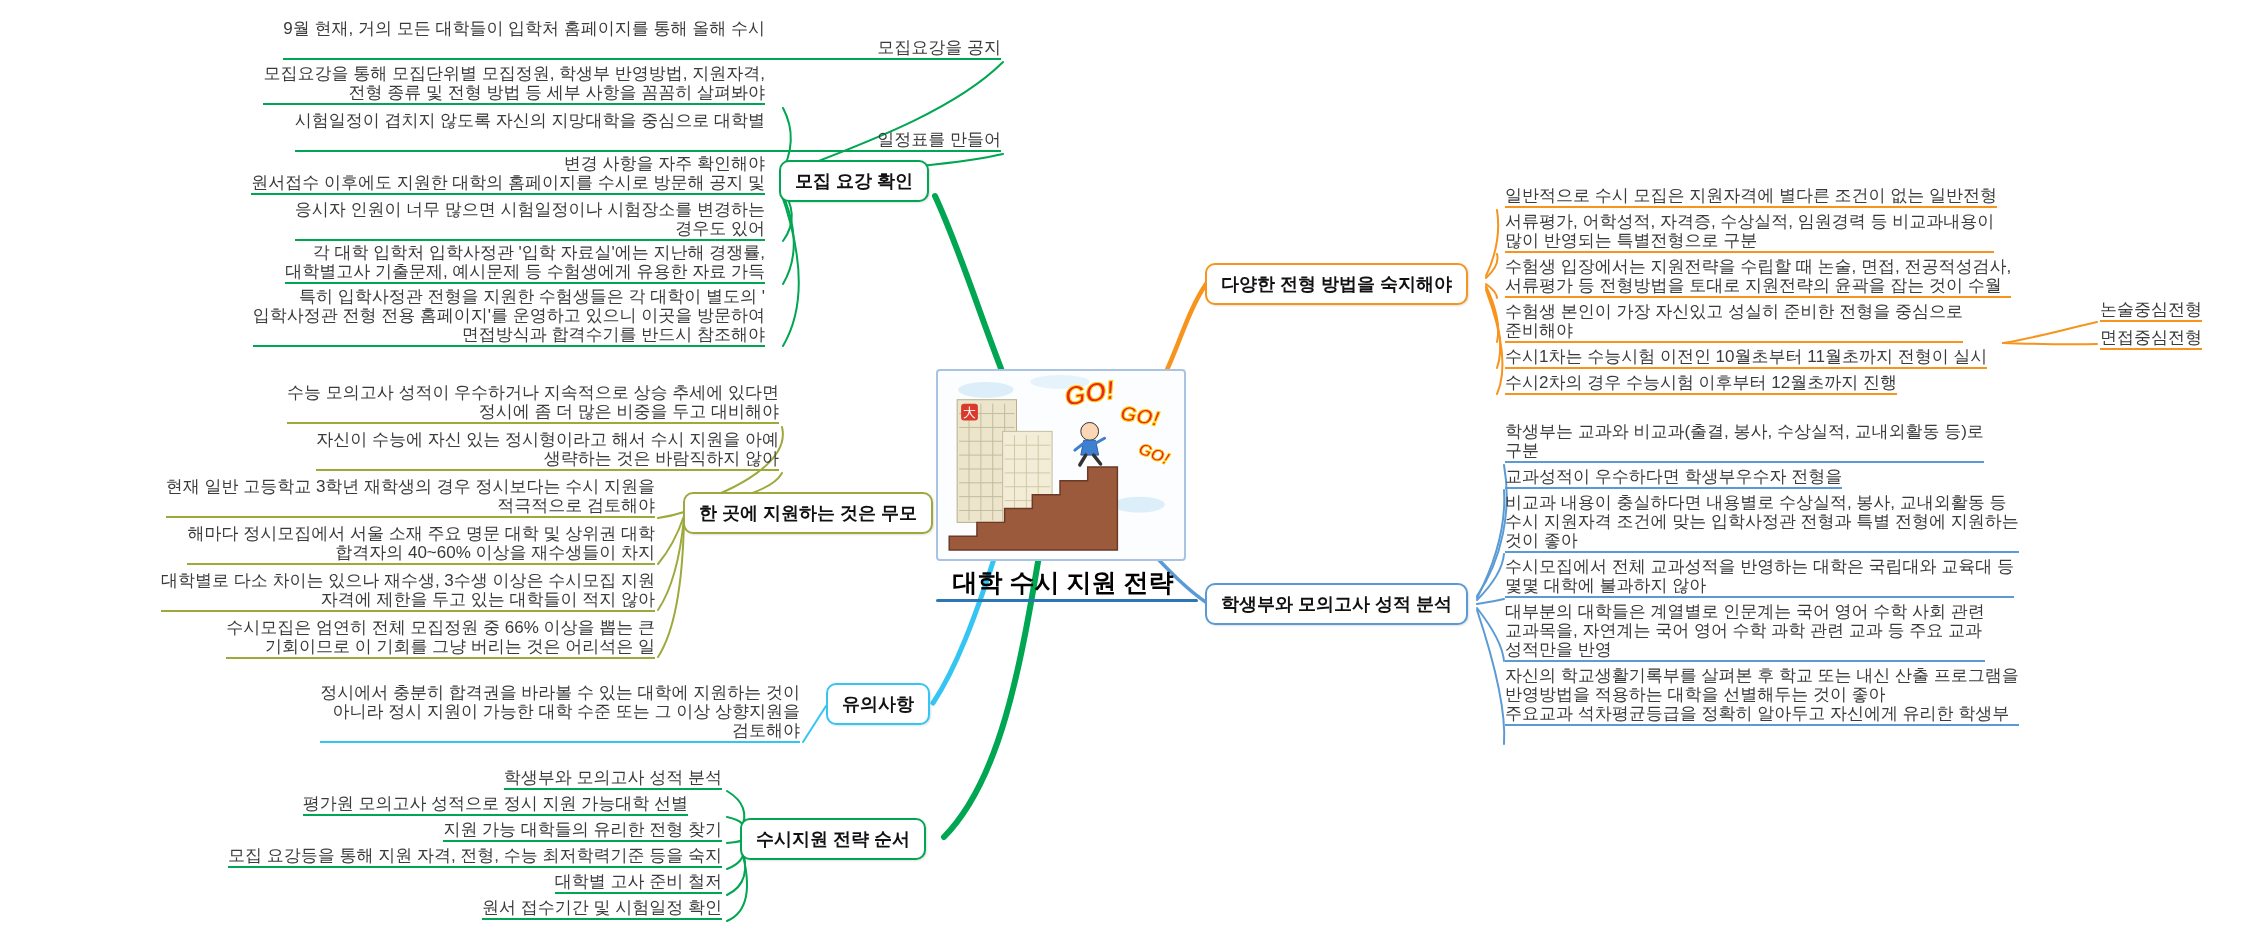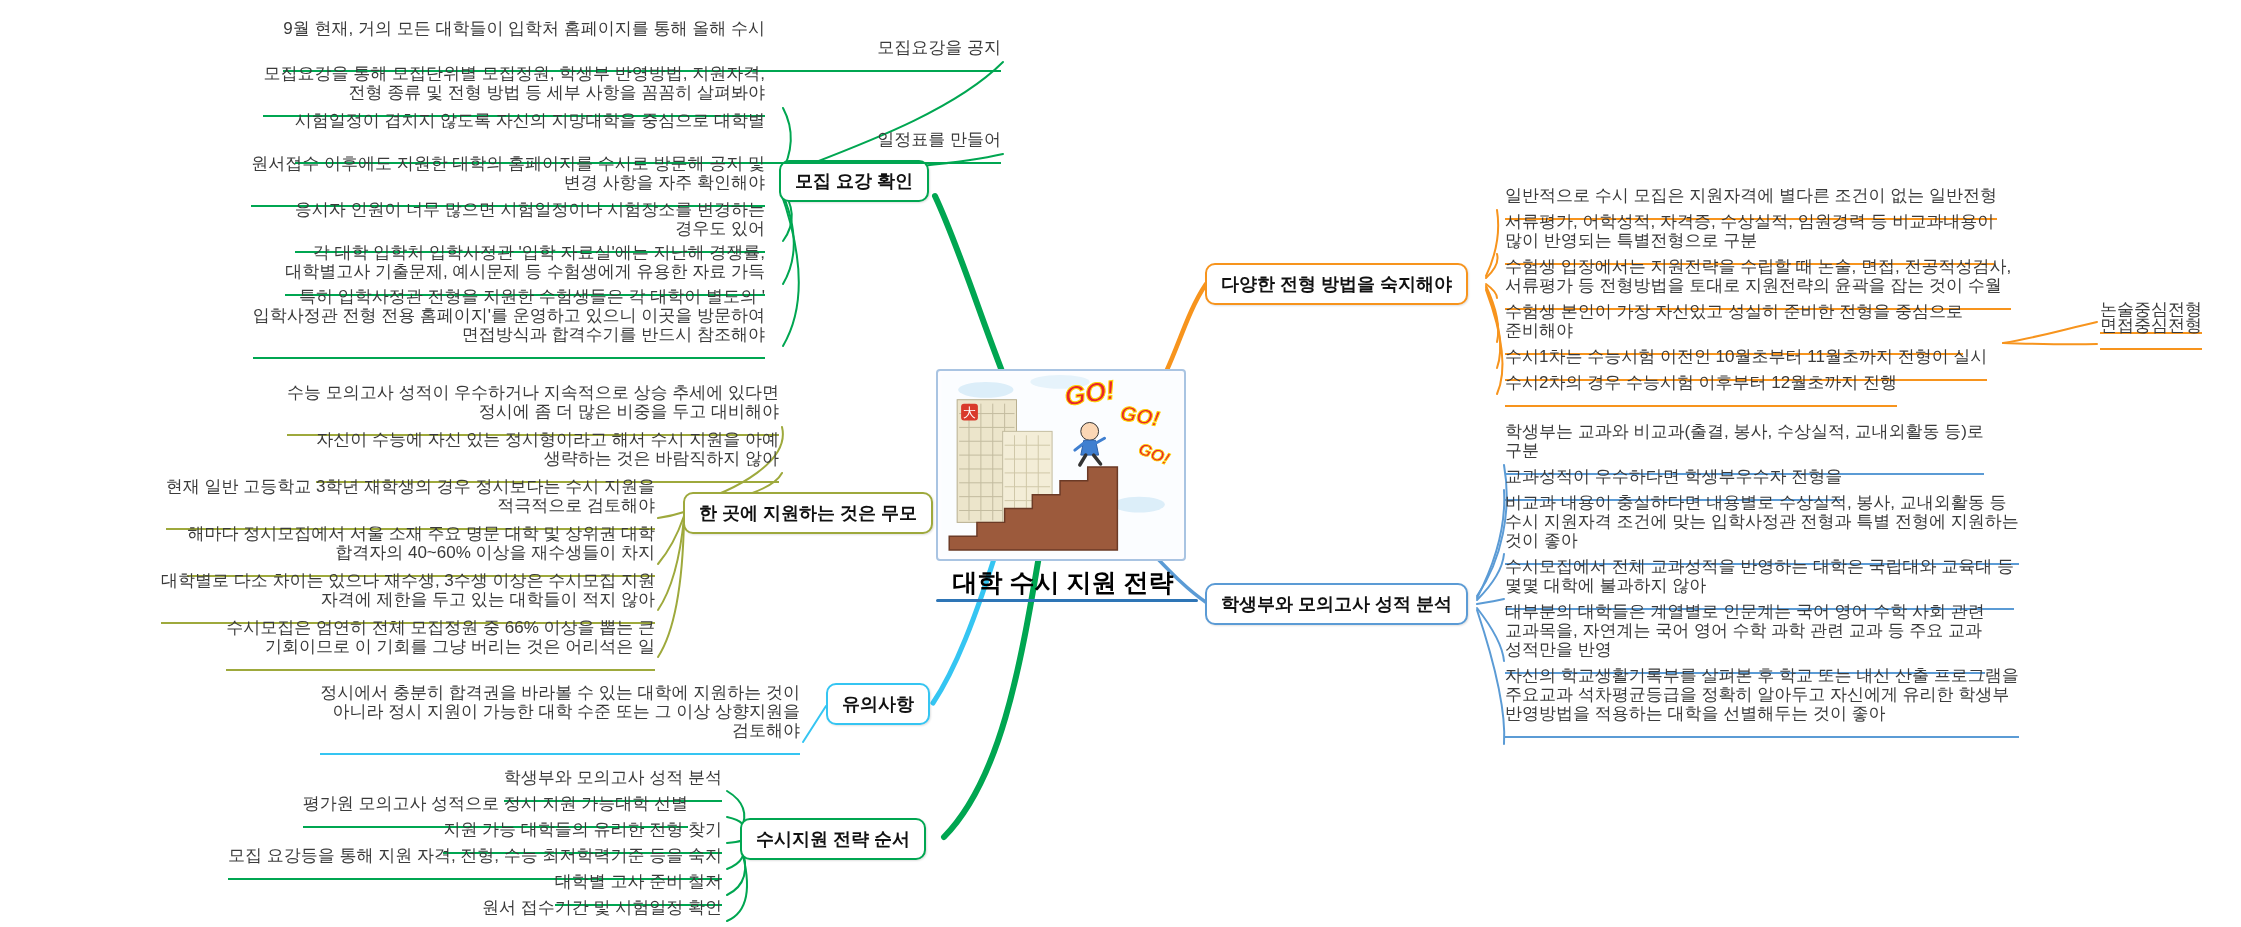--- a/index.html
+++ b/index.html
@@ -11,21 +11,21 @@
     overflow:hidden;
   }
   #curves { position:absolute; left:0; top:0; width:2241px; height:927px; }
   #curves path { fill:none; stroke-linecap:round; }
   .leaf {
     position:absolute;
     font-size:17px;
     line-height:19px;
     color:#3a3a3a;
     border-bottom:2px solid #999;
-    padding-bottom:13px;
+    padding-bottom:1px;
     white-space:nowrap;
   }
   .leaf.left  { text-align:right; }
   .leaf.right { text-align:left; }
   .leaf .ln { display:block; }
   .topic {
     position:absolute;
     font-size:18px;
     font-weight:bold;
     color:#111;
@@ -154,22 +154,22 @@
 </div>
 <div class="leaf left" style="right: 1476px; top: 64px; border-color: rgb(0, 166, 81);">
   <span class="ln">모집요강을 통해 모집단위별 모집정원, 학생부 반영방법, 지원자격,</span>
   <span class="ln">전형 종류 및 전형 방법 등 세부 사항을 꼼꼼히 살펴봐야</span>
 </div>
 <div class="leaf left" style="right: 1240px; top: 111px; border-color: rgb(0, 166, 81);">
   <span class="ln" style="margin-right:236px;">시험일정이 겹치지 않도록 자신의 지망대학을 중심으로 대학별</span>
   <span class="ln">일정표를 만들어</span>
 </div>
 <div class="leaf left" style="right: 1476px; top: 154px; border-color: rgb(0, 166, 81);">
+  <span class="ln">변경 사항을 자주 확인해야</span>
   <span class="ln">원서접수 이후에도 지원한 대학의 홈페이지를 수시로 방문해 공지 및</span>
-  <span class="ln">변경 사항을 자주 확인해야</span>
 </div>
 <div class="leaf left" style="right: 1476px; top: 200px; border-color: rgb(0, 166, 81);">
   <span class="ln">응시자 인원이 너무 많으면 시험일정이나 시험장소를 변경하는</span>
   <span class="ln">경우도 있어</span>
 </div>
 <div class="leaf left" style="right: 1476px; top: 243px; border-color: rgb(0, 166, 81);">
   <span class="ln">각 대학 입학처 입학사정관 '입학 자료실'에는 지난해 경쟁률,</span>
   <span class="ln">대학별고사 기출문제, 예시문제 등 수험생에게 유용한 자료 가득</span>
 </div>
 <div class="leaf left" style="right: 1476px; top: 287px; border-color: rgb(0, 166, 81);">
@@ -195,21 +195,21 @@
 </div>
 <div class="leaf right" style="left: 1505px; top: 347px; border-color: rgb(247, 148, 29);">
   <span class="ln">수시1차는 수능시험 이전인 10월초부터 11월초까지 전형이 실시</span>
 </div>
 <div class="leaf right" style="left: 1505px; top: 373px; border-color: rgb(247, 148, 29);">
   <span class="ln">수시2차의 경우 수능시험 이후부터 12월초까지 진행</span>
 </div>
 <div class="leaf right" style="left: 2100px; top: 300px; border-color: rgb(247, 148, 29);">
   <span class="ln">논술중심전형</span>
 </div>
-<div class="leaf right" style="left: 2100px; top: 316px; border-color: rgb(247, 148, 29);">
+<div class="leaf right" style="left: 2100px; top: 328px; border-color: rgb(247, 148, 29);">
   <span class="ln">면접중심전형</span>
 </div>
 
 <div class="leaf left" style="right: 1462px; top: 383px; border-color: rgb(158, 169, 60);">
   <span class="ln">수능 모의고사 성적이 우수하거나 지속적으로 상승 추세에 있다면</span>
   <span class="ln">정시에 좀 더 많은 비중을 두고 대비해야</span>
 </div>
 <div class="leaf left" style="right: 1462px; top: 430px; border-color: rgb(158, 169, 60);">
   <span class="ln">자신이 수능에 자신 있는 정시형이라고 해서 수시 지원을 아예</span>
   <span class="ln">생략하는 것은 바람직하지 않아</span>
@@ -247,22 +247,22 @@
   <span class="ln">수시모집에서 전체 교과성적을 반영하는 대학은 국립대와 교육대 등</span>
   <span class="ln">몇몇 대학에 불과하지 않아</span>
 </div>
 <div class="leaf right" style="left: 1505px; top: 602px; border-color: rgb(91, 155, 213);">
   <span class="ln">대부분의 대학들은 계열별로 인문계는 국어 영어 수학 사회 관련</span>
   <span class="ln">교과목을, 자연계는 국어 영어 수학 과학 관련 교과 등 주요 교과</span>
   <span class="ln">성적만을 반영</span>
 </div>
 <div class="leaf right" style="left: 1505px; top: 666px; border-color: rgb(91, 155, 213);">
   <span class="ln">자신의 학교생활기록부를 살펴본 후 학교 또는 내신 산출 프로그램을</span>
+  <span class="ln">반영방법을 적용하는 대학을 선별해두는 것이 좋아</span>
   <span class="ln">주요교과 석차평균등급을 정확히 알아두고 자신에게 유리한 학생부</span>
-  <span class="ln">반영방법을 적용하는 대학을 선별해두는 것이 좋아</span>
 </div>
 
 <div class="leaf left" style="right: 1441px; top: 683px; border-color: rgb(53, 197, 242);">
   <span class="ln">정시에서 충분히 합격권을 바라볼 수 있는 대학에 지원하는 것이</span>
   <span class="ln">아니라 정시 지원이 가능한 대학 수준 또는 그 이상 상향지원을</span>
   <span class="ln">검토해야</span>
 </div>
 
 <div class="leaf left" style="right: 1519px; top: 768px; border-color: rgb(0, 166, 81);">
   <span class="ln">학생부와 모의고사 성적 분석</span>

